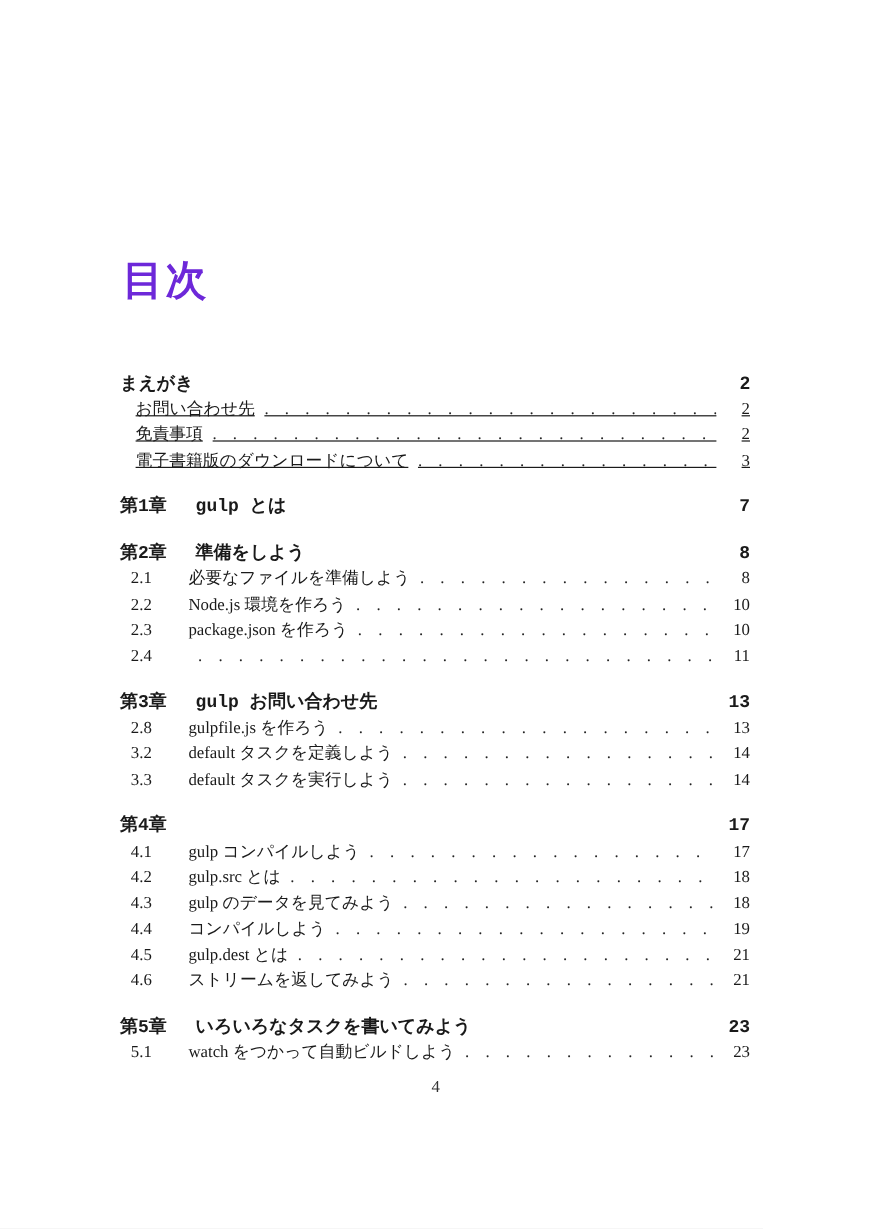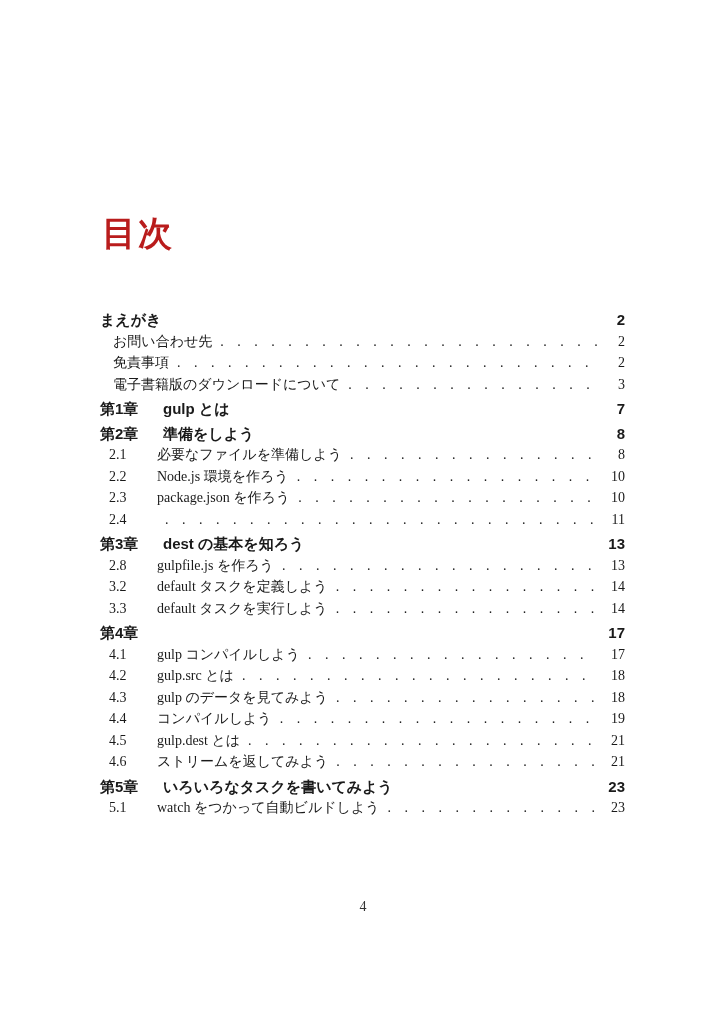--- a/index.html
+++ b/index.html
@@ -18,58 +18,59 @@
     overflow: hidden;
   }
   .doc-title {
     position: absolute;
     left: 102px;
     top: 188px;
     font-family: Liberation Sans, sans-serif;
     font-weight: bold;
     font-size: 34px;
     letter-spacing: 2px;
-    color: #b91c1c;
+    color: #6d28d9;
   }
   .toc {
     position: absolute;
     left: 100px;
     right: 101px;
     top: 309px;
   }
   .row {
     display: flex;
     align-items: baseline;
     font-size: 14px;
     line-height: 21.5px;
     white-space: nowrap;
     justify-content: space-between;
   }
   .row.chapter {
-    font-family: Liberation Sans, sans-serif;
+    font-family: Liberation Mono, monospace;
     font-weight: bold;
     font-size: 15px;
-    margin-top: 3px;
+    margin-top: 17px;
   }
   .row.front-heading {
     font-family: "Liberation Sans", "DejaVu Sans", sans-serif;
     font-weight: bold;
     font-size: 15px;
   }
   .chnum {
     width: 63px;
     flex: 0 0 63px;
   }
   .row.item .inum {
     margin-left: 9px;
     width: 48px;
     flex: 0 0 48px;
   }
   .row.item.noindex {
     margin-left: 13px;
+    text-decoration: underline;
   }
   .label { flex: 0 0 auto; }
   .spacer { flex: 1 1 auto; }
   .dots {
     flex: 1 1 auto;
     overflow: hidden;
     margin: 0 6px 0 8px;
     color: #222;
   }
   .dots::after {
@@ -153,21 +154,21 @@
       <span class="pg">10</span>
     </div>
     <div class="row item">
       <span class="inum">2.4</span>
       <span class="dots"></span>
       <span class="pg">11</span>
     </div>
 
     <div class="row chapter">
       <span class="chnum">第3章</span>
-      <span class="label">dest の基本を知ろう</span>
+      <span class="label">gulp お問い合わせ先</span>
       <span class="spacer"></span>
       <span class="pg">13</span>
     </div>
     <div class="row item">
       <span class="inum">2.8</span>
       <span class="label">gulpfile.js を作ろう</span>
       <span class="dots"></span>
       <span class="pg">13</span>
     </div>
     <div class="row item">

